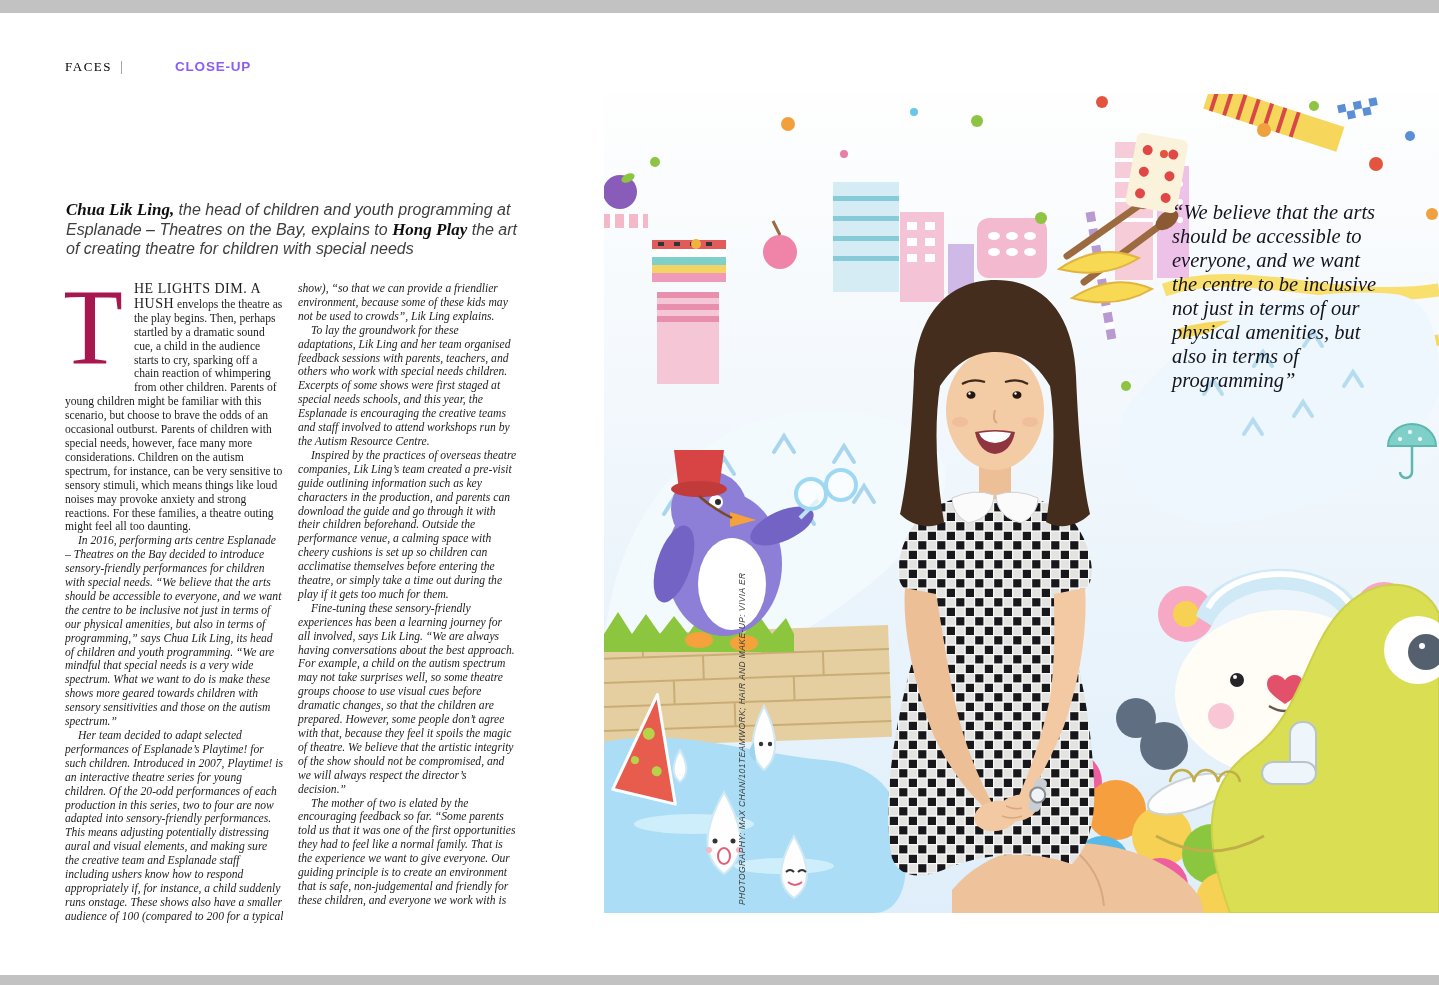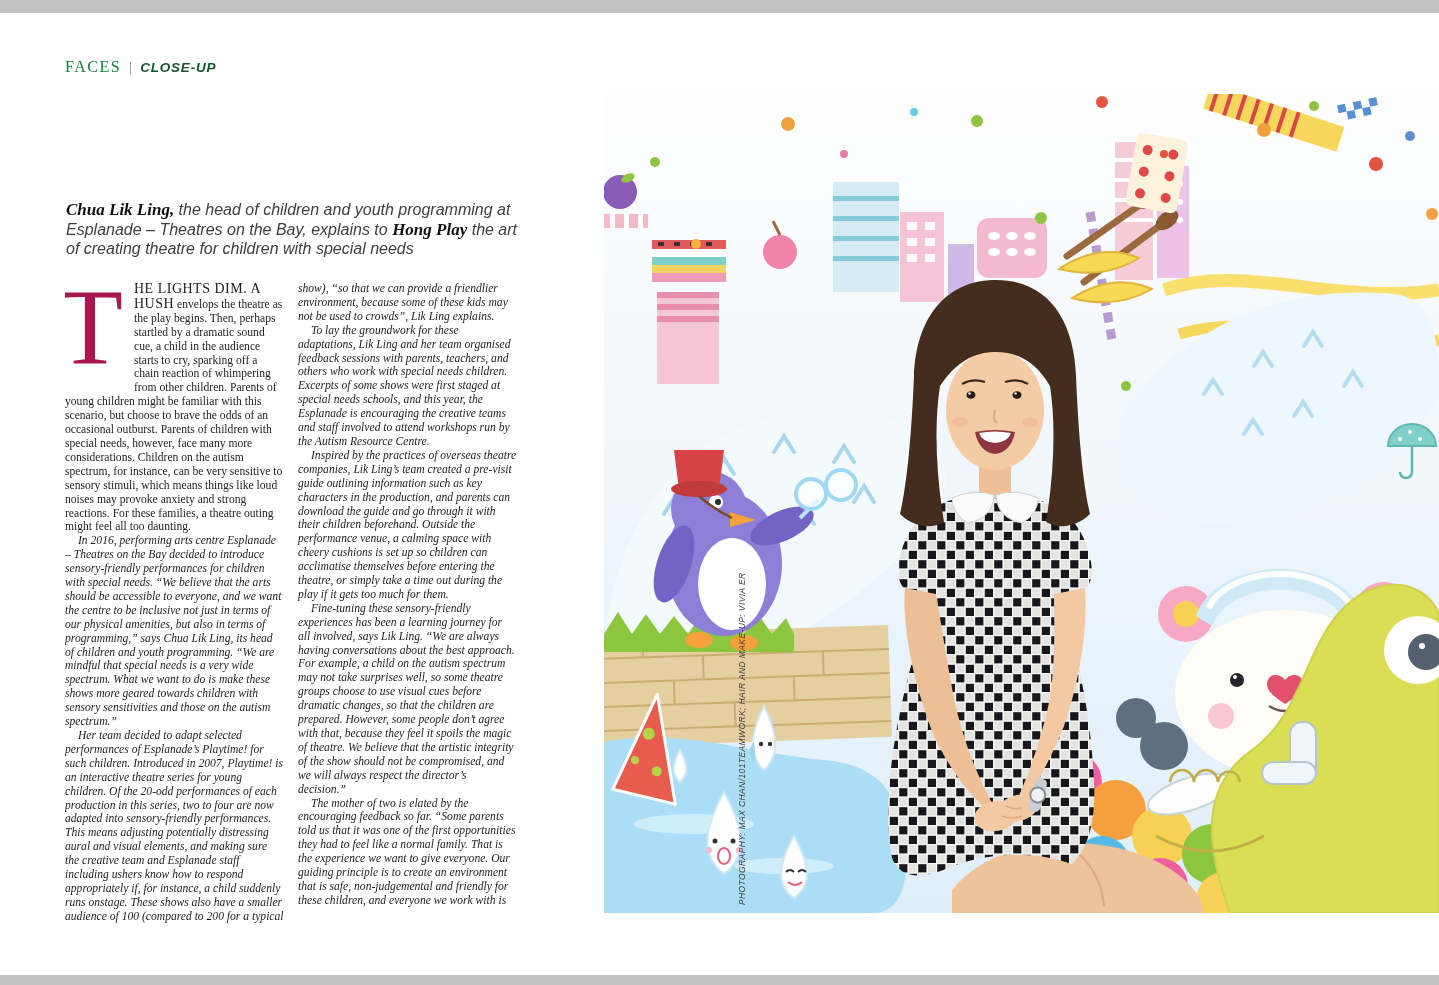--- a/index.html
+++ b/index.html
@@ -3,23 +3,23 @@
 <meta charset="utf-8">
 <style>
   html,body{margin:0;padding:0;background:#c2c2c2;}
   .stage{position:relative;width:1439px;height:985px;overflow:hidden;background:#c2c2c2;font-family:"Liberation Serif","DejaVu Serif",serif;}
   .edge-bar{position:absolute;left:0;width:100%;background:#c2c2c2;z-index:5;}
   .edge-bar.top{top:0;height:13px;}
   .edge-bar.bottom{bottom:0;height:10px;}
   .page{position:absolute;left:0;top:13px;width:1439px;height:962px;background:#ffffff;}
 
   .masthead{position:absolute;left:65px;top:45px;display:flex;align-items:baseline;gap:8px;}
-  .masthead .section{font-size:16px;letter-spacing:1.5px;color:#15803d;text-align:center;}
+  .masthead .section{font-size:13px;letter-spacing:1.5px;color:#000000;text-align:center;}
   .masthead .divider{color:#8a8a8a;font-size:15px;}
-  .masthead .category{font-family:"Liberation Sans","DejaVu Sans",sans-serif;font-style:italic;font-weight:bold;font-size:13.5px;letter-spacing:0.8px;color:#14532d;}
+  .masthead .category{font-family:"Liberation Sans","DejaVu Sans",sans-serif;font-weight:bold;font-size:13.5px;letter-spacing:0.8px;color:#8b5cf6;margin-left:44px;}
 
   .page-title{position:absolute;left:62px;top:112px;margin:0;font-size:57px;font-weight:400;letter-spacing:-0.5px;color:#161616;}
 
   .byline{position:absolute;left:66px;top:187px;width:452px;margin:0;font-family:"Liberation Sans","DejaVu Sans",sans-serif;font-style:italic;font-size:16px;line-height:1.18;color:#3f3f3f;}
   .byline .person{font-family:"Liberation Serif","DejaVu Serif",serif;font-weight:bold;color:#0f0f0f;font-size:17px;text-align:center;}
 
   .article{position:absolute;left:65px;top:269px;width:452px;height:642px;column-count:2;column-gap:14px;column-fill:auto;overflow:hidden;font-size:11.6px;line-height:13.9px;color:#1d1d1d;}
   .article p{margin:0;}
   .article p.indent{text-indent:13px;font-style:italic;}
   .dropcap{float:left;width:76px;font-size:108px;line-height:84px;height:97px;margin:3px 6px 0 -13px;color:#a8174e;text-align:center;}
@@ -369,17 +369,18 @@
           <ellipse cx="392" cy="722" rx="22" ry="15" fill="#f2c9a2" transform="rotate(-10 392 722)"></ellipse>
           <ellipse cx="414" cy="714" rx="20" ry="13" fill="#f2c9a2" transform="rotate(-14 414 714)"></ellipse>
           <path d="M402,712 q8,4 16,2 M398,722 q10,4 20,0" fill="none" stroke="#d9a87f" stroke-width="1.5"></path>
           <g transform="rotate(16 434 700)">
             <rect x="428" y="684" width="12" height="34" rx="5" fill="#c8ced3"></rect>
             <circle cx="434" cy="701" r="7.5" fill="#f0f3f5" stroke="#878e94" stroke-width="2"></circle>
           </g>
         </g>
       </svg>
 
+      <p class="pull-quote">“We believe that the arts should be accessible to everyone, and we want the centre to be inclusive not just in terms of our physical amenities, but also in terms of programming”</p>
       <div class="photo-credit">PHOTOGRAPHY: MAX CHAN/101TEAMWORK; HAIR AND MAKE-UP: VIVIA ER</div>
     </div>
 
   </div>
 </div>
 
 </body></html>

